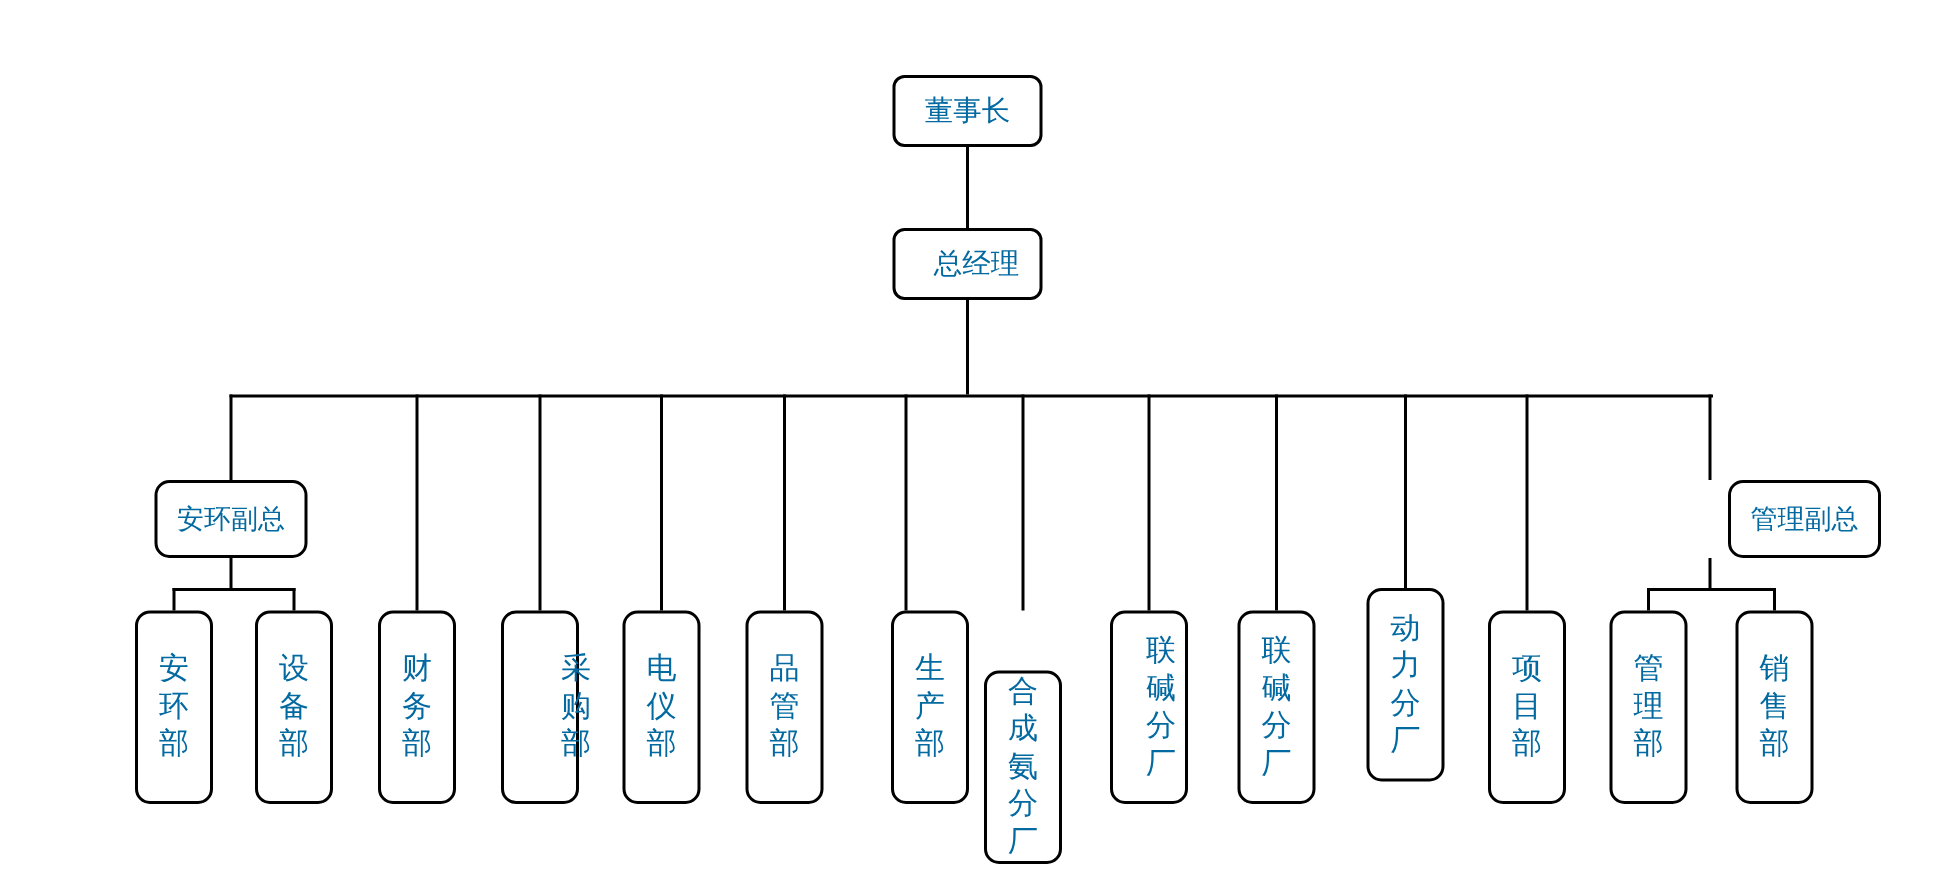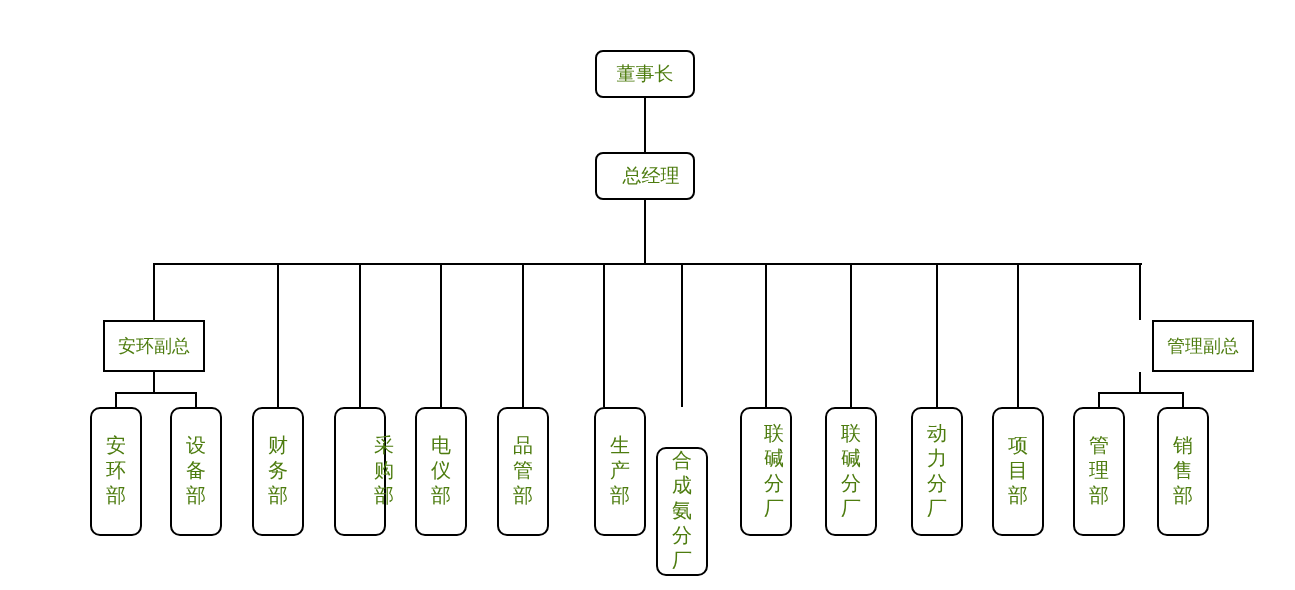--- a/index.html
+++ b/index.html
@@ -1,42 +1,42 @@
 <!DOCTYPE html>
 <html><head>
 <meta charset="utf-8">
 <style>
   html, body { margin: 0; padding: 0; background: #ffffff; }
   .canvas {
     position: relative;
     width: 1295px;
     height: 590px;
     background: #ffffff;
-    font-family: Liberation Mono, monospace;
-    color: #4d7c0f;
+    font-family: Liberation Serif, serif;
+    color: #0369a1;
     overflow: hidden;
   }
   .box {
     position: absolute;
     box-sizing: border-box;
     background: #ffffff;
     border: 2px solid #000000;
     display: flex;
     align-items: center;
     justify-content: center;
     text-align: center;
   }
   .box.top {
     width: 100px; height: 48px;
     border-radius: 8px;
     font-size: 19px;
   }
   .box.vp {
     width: 102px; height: 52px;
-    border-radius: 0;
+    border-radius: 10px;
     font-size: 18px;
   }
   .box.dept {
     width: 52px; height: 129px;
     border-radius: 10px;
     font-size: 20px;
   }
   .dept .vtxt {
     width: 22px;
     line-height: 25px;
@@ -120,21 +120,21 @@
   </div>
   <div class="box dept" style="left:656px; top:407px;margin-top:40px;">
     <span class="vtxt">合成氨分厂</span>
   </div>
   <div class="box dept" style="left:740px; top:407px;padding-left:16px;">
     <span class="vtxt">联碱分厂</span>
   </div>
   <div class="box dept" style="left:825px; top:407px;">
     <span class="vtxt">联碱分厂</span>
   </div>
-  <div class="box dept" style="left:911px; top:407px;">
+  <div class="box dept" style="left:911px; top:392px;">
     <span class="vtxt">动力分厂</span>
   </div>
   <div class="box dept" style="left:992px; top:407px;align-items:center;">
     <span class="vtxt">项目部</span>
   </div>
 
   <div class="box dept" style="left:1073px; top:407px;">
     <span class="vtxt">管理部</span>
   </div>
   <div class="box dept" style="left:1157px; top:407px;">

